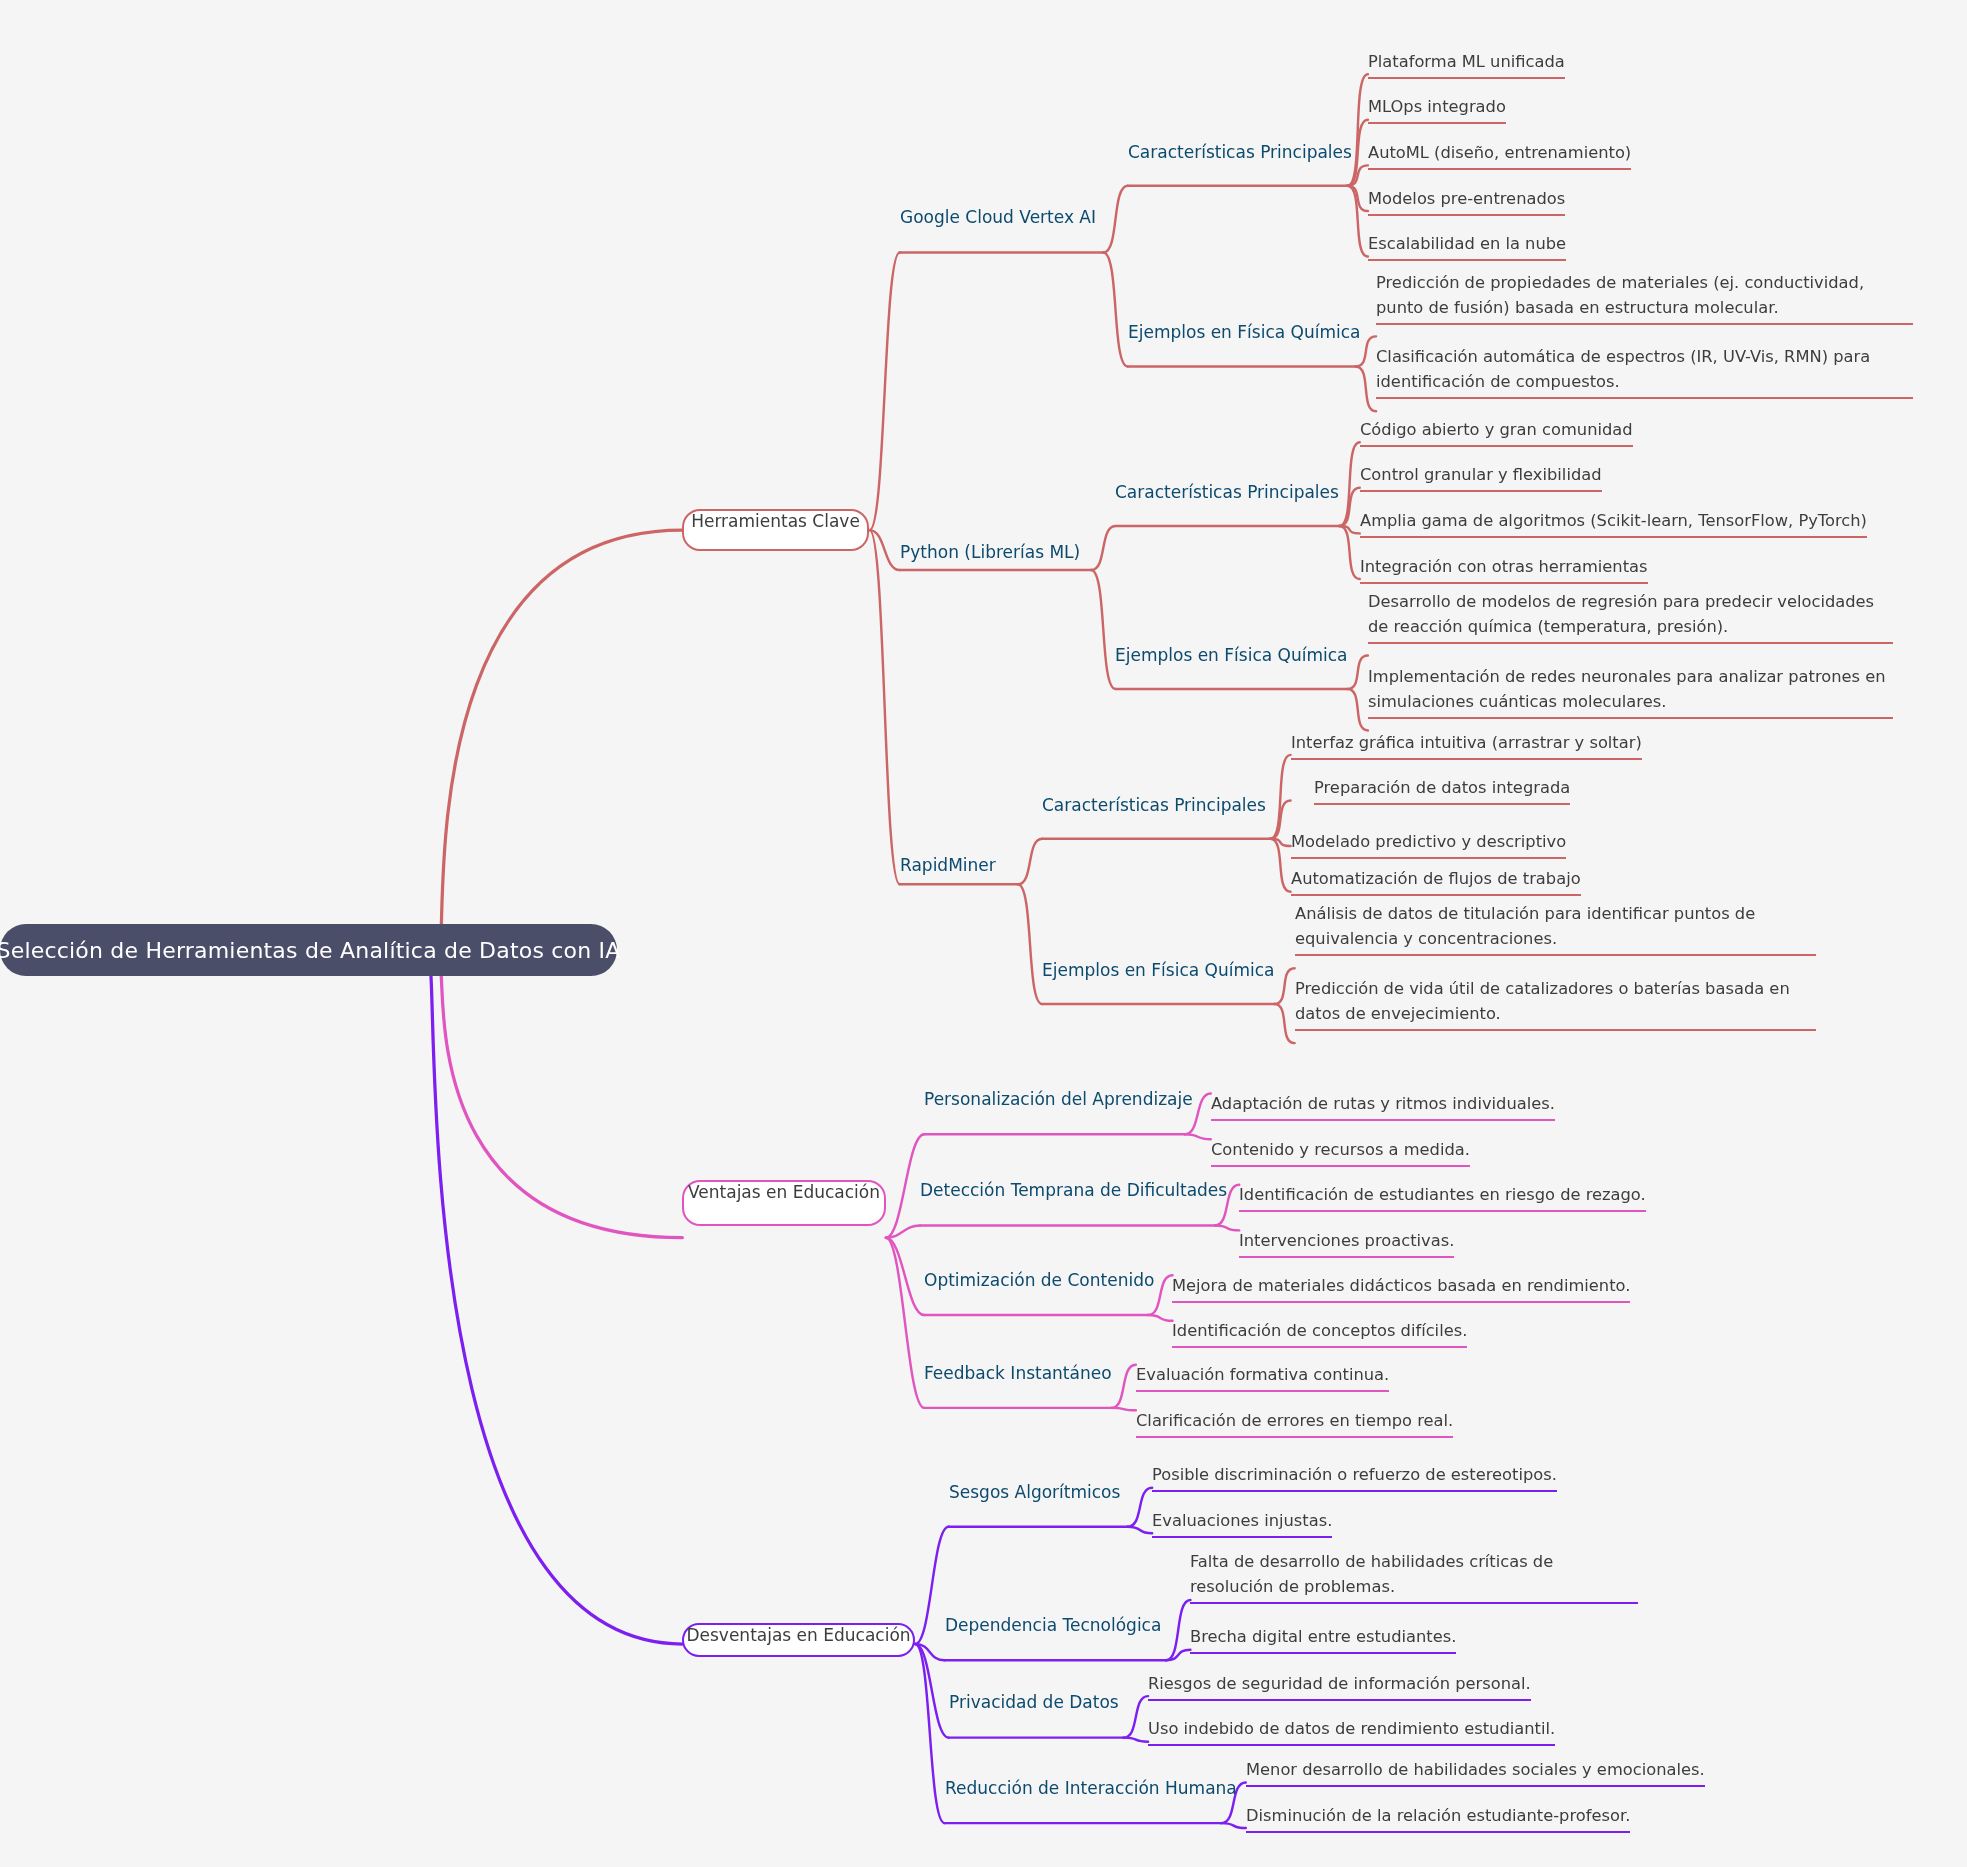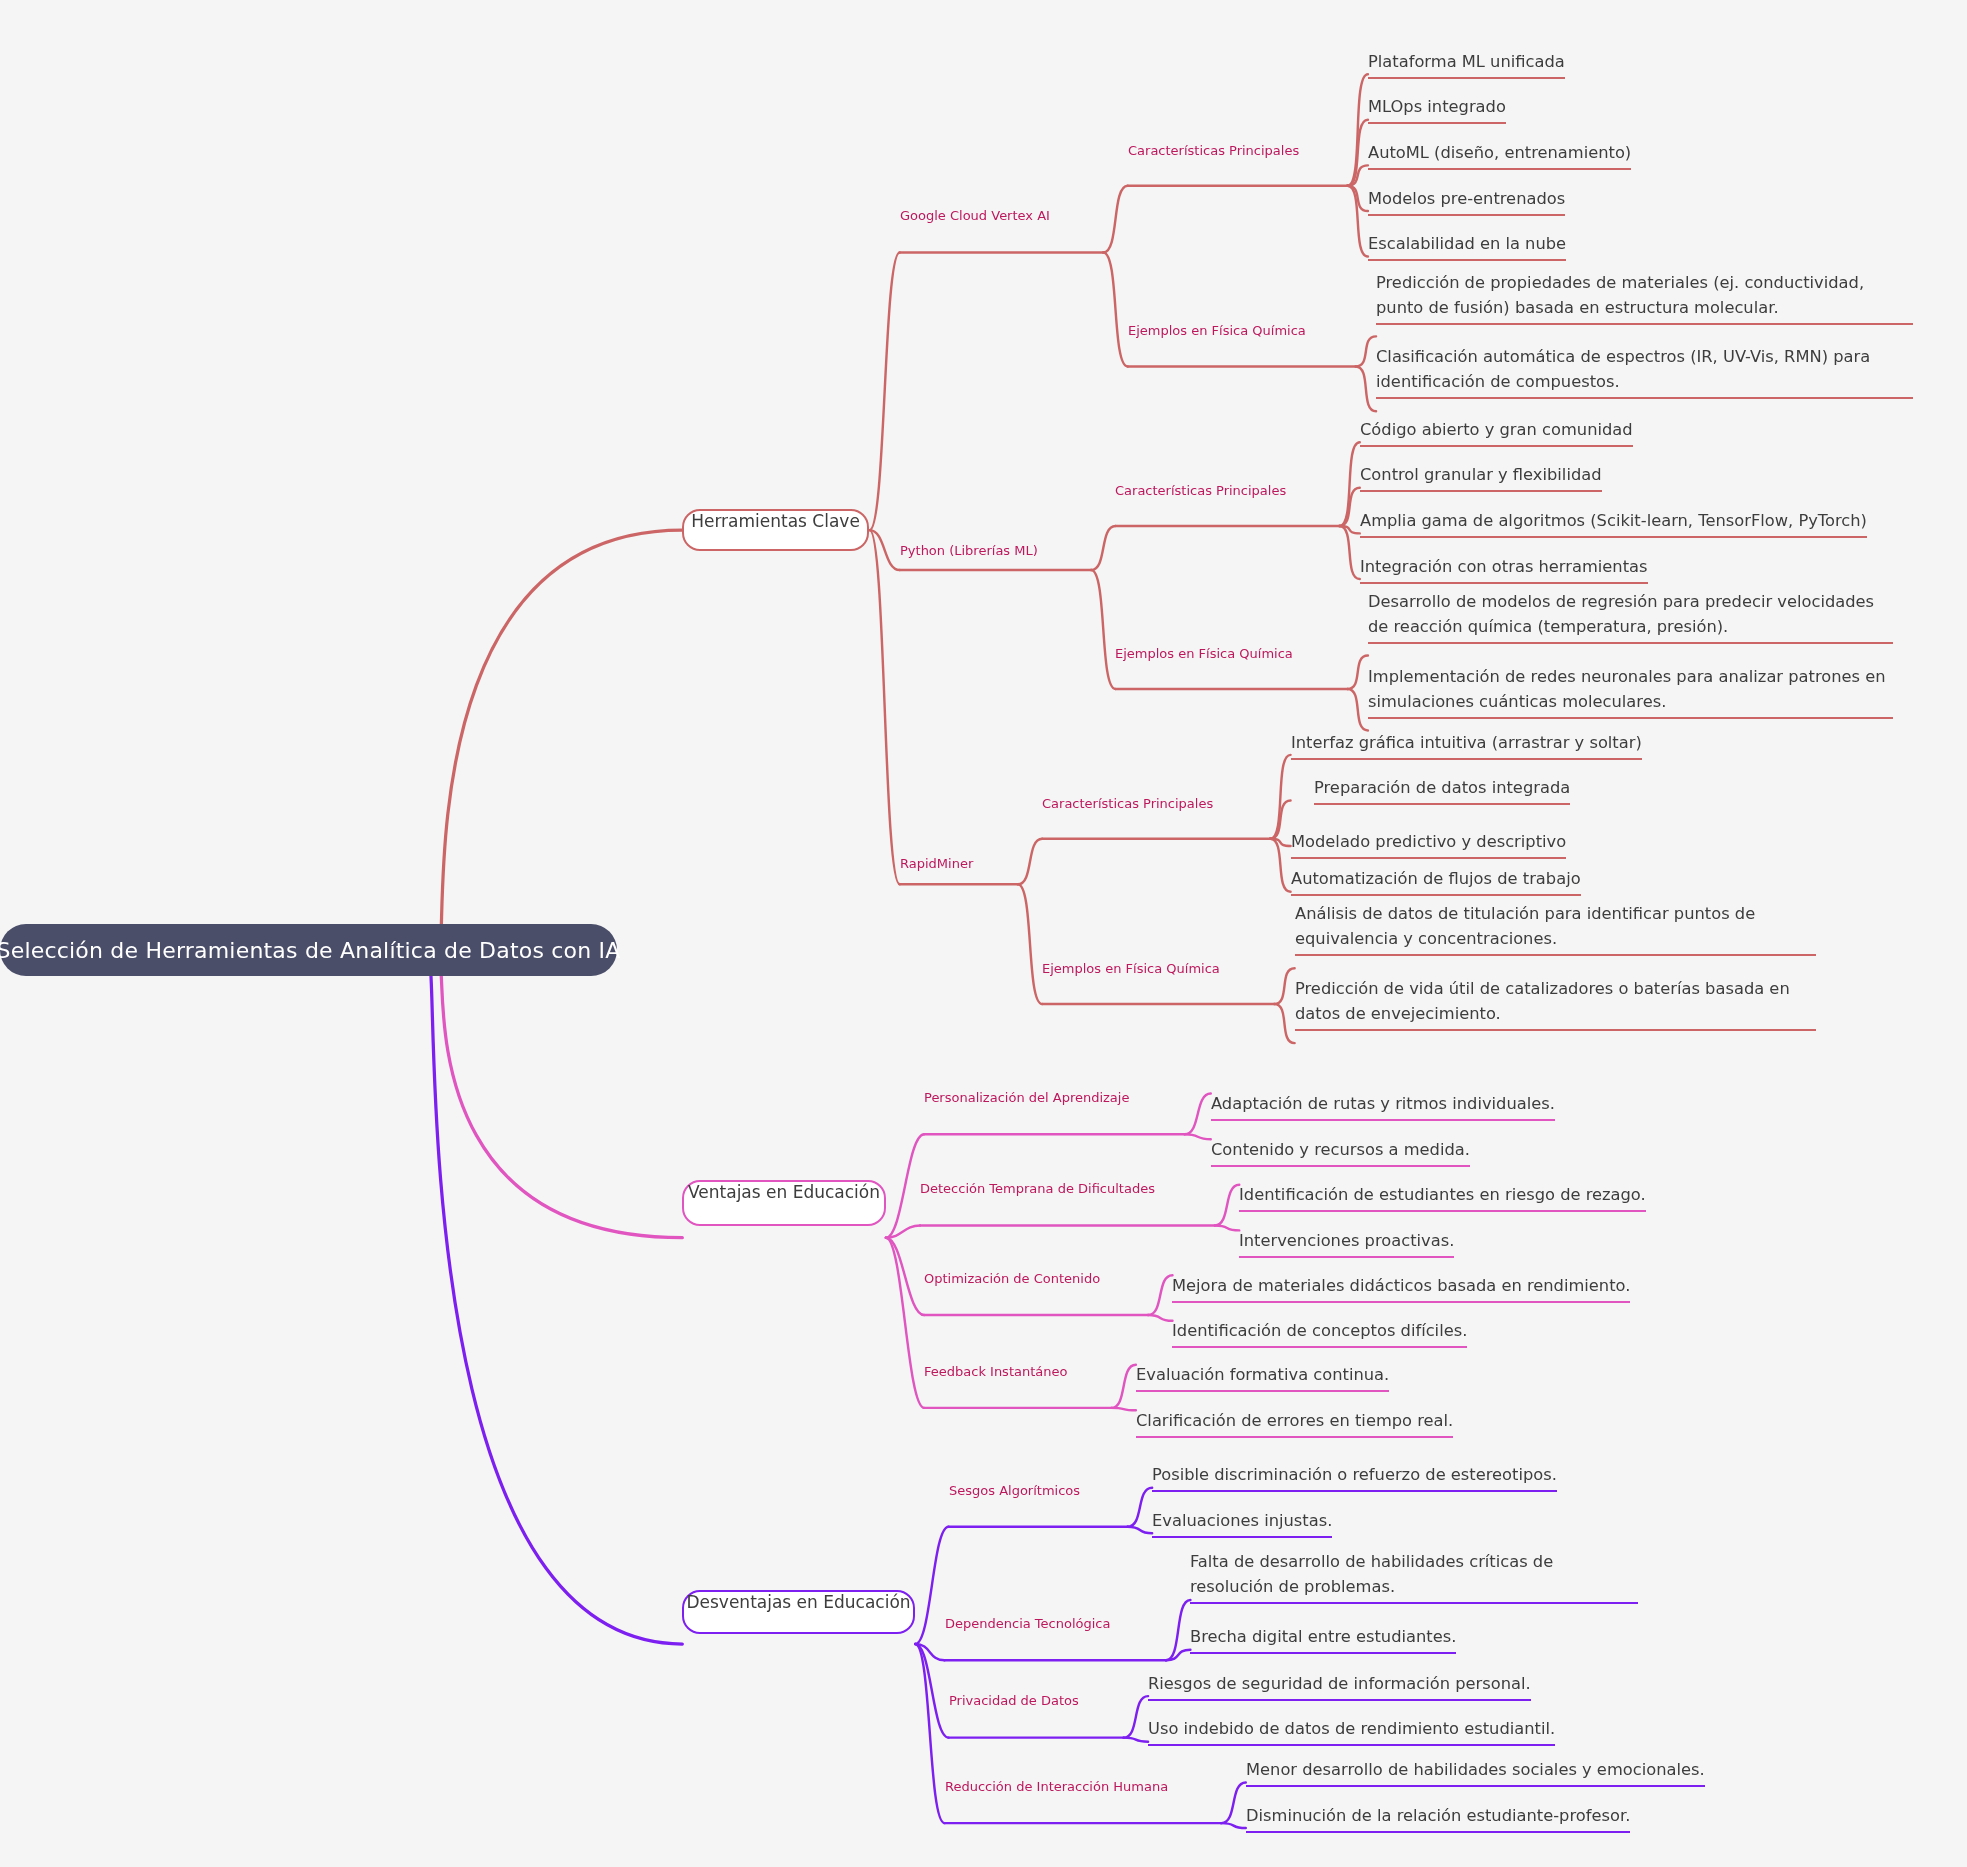--- a/index.html
+++ b/index.html
@@ -39,22 +39,22 @@
     display:flex;align-items:flex-start;justify-content:center;
     padding:0 16.3px;
     white-space:nowrap;
   }
   .pill.pink{border-color:#e055c0;}
   .pill.purple{border-color:#7c1ff0;}
 
   
   .label{
     position:absolute;
-    color:#be185d;
-    font-size:13px;
+    color:#0c4a6e;
+    font-size:17px;
     white-space:nowrap;
     line-height:1.0;
   }
 
   
   .leaf{
     position:absolute;
     box-sizing:border-box;
     color:#3d3d3d;
     font-size:16.3px;
@@ -205,21 +205,21 @@
 
   <div class="leaf nowrap pink" style="left:1239px;top:1159px;">Identificación de estudiantes en riesgo de rezago.</div>
   <div class="leaf nowrap pink" style="left:1239px;top:1205px;">Intervenciones proactivas.</div>
 
   <div class="leaf nowrap pink" style="left:1172px;top:1250px;">Mejora de materiales didácticos basada en rendimiento.</div>
   <div class="leaf nowrap pink" style="left:1172px;top:1295px;">Identificación de conceptos difíciles.</div>
 
   <div class="leaf nowrap pink" style="left:1136px;top:1339px;">Evaluación formativa continua.</div>
   <div class="leaf nowrap pink" style="left:1136px;top:1385px;">Clarificación de errores en tiempo real.</div>
 
-  <div class="pill purple" style="left:682px;top:1590px;width:233px;height:44px;">
+  <div class="pill purple" style="left:682px;top:1623px;width:233px;height:34px;">
     <span>Desventajas en Educación</span>
   </div>
 
   <div class="label" style="left:949px;top:1484px;">Sesgos Algorítmicos</div>
   <div class="label" style="left:945px;top:1617px;">Dependencia Tecnológica</div>
   <div class="label" style="left:949px;top:1694px;">Privacidad de Datos</div>
   <div class="label" style="left:945px;top:1780px;">Reducción de Interacción Humana</div>
 
   <div class="leaf nowrap purple" style="left:1152px;top:1462px;">Posible discriminación o refuerzo de estereotipos.</div>
   <div class="leaf nowrap purple" style="left:1152px;top:1508px;">Evaluaciones injustas.</div>

